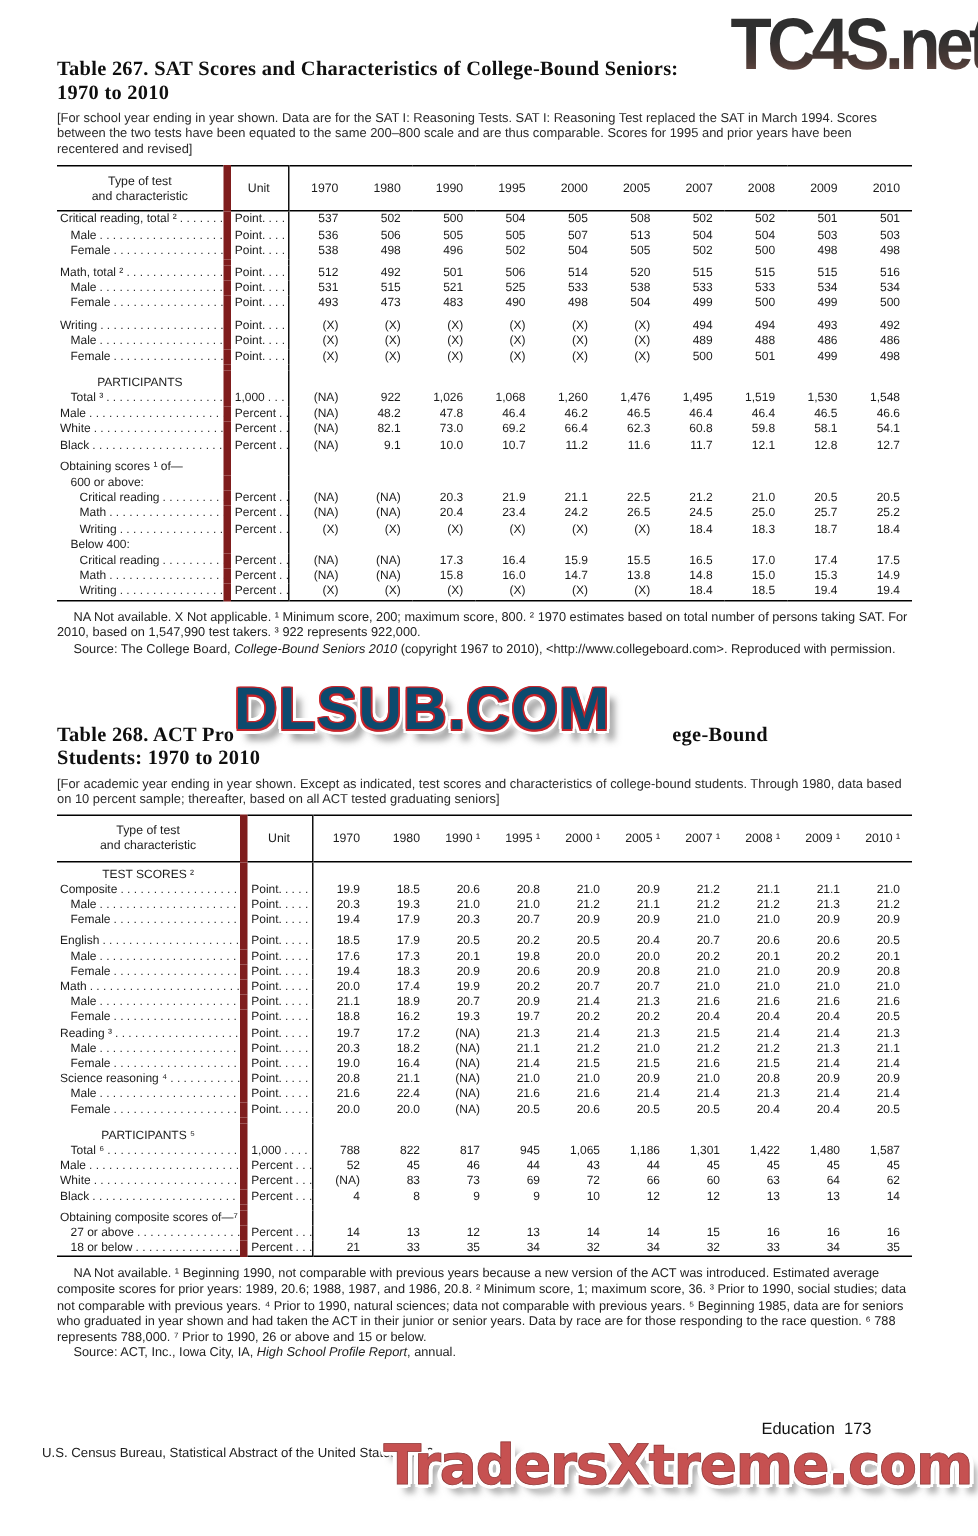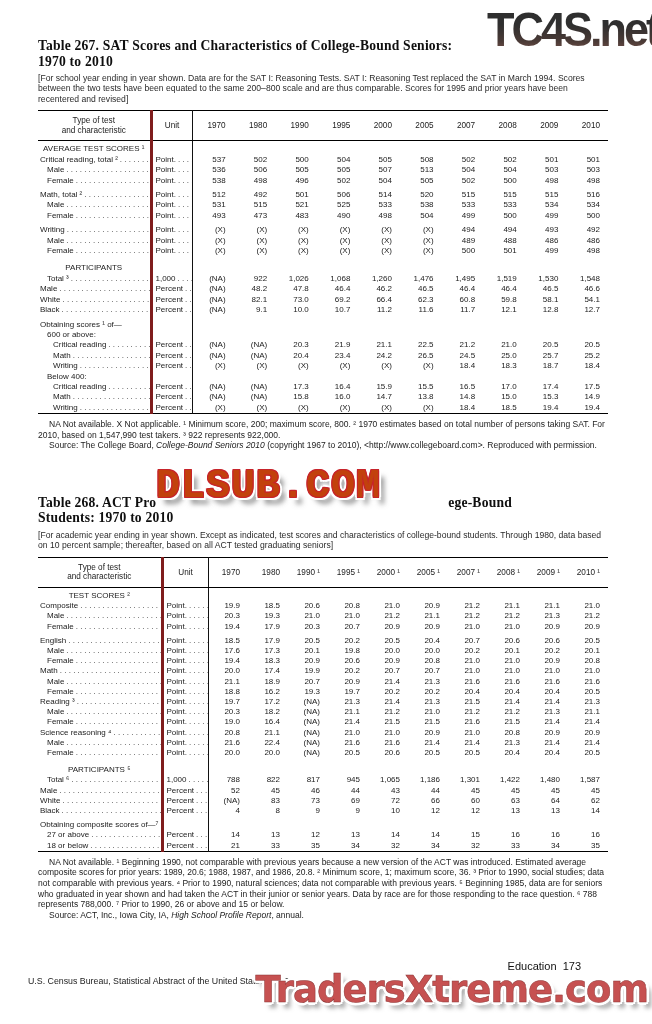--- a/index.html
+++ b/index.html
@@ -18,21 +18,21 @@
   
   table{border-collapse:collapse;table-layout:fixed;width:570px;margin-top:6px;
         border-top:1.5px solid #000;border-bottom:1.5px solid #000;}
   th{font-weight:400;font-size:8.2px;color:#1b1b1b;padding:5px 0;vertical-align:middle;
      border-bottom:1.2px solid #000;}
   th.stubh{text-align:center;line-height:9.6px;margin-top:30px;}
   th.u{text-align:center;}
   th.yr{text-align:right;padding-right:8px;}
   td{padding:0;vertical-align:bottom;font-size:8px;line-height:10.4px;color:#1b1b1b;}
   .t268tbl td{line-height:10.2px;}
-  .unit,th.u{border-left:3px solid #7f1d1d;margin-left:37px;}
+  .unit,th.u{border-left:5px solid #7f1d1d;margin-left:37px;}
   .c0{border-left:1px solid #111;}
   .val{text-align:right;padding-right:8px;}
   .r-gap td{height:4px;line-height:4px;}
   .r-section td.stub{text-align:center;padding-top:3px;}
   .ind0{padding-left:2px;}.ind1{padding-left:9px;}.ind2{padding-left:15px;}
   .r-section .stub{padding-left:0;}
   .cf{display:flex;overflow:hidden;align-items:baseline;}
   .dots{flex:1;overflow:hidden;white-space:nowrap;margin-left:2px;color:#2a2a2a;}
   .dots::after{content:". . . . . . . . . . . . . . . . . . . . . . . . . . . . . . . . . . . . . . . . .";}
   .unit .cf{padding-left:3px;}
@@ -48,22 +48,22 @@
   .src-line{font-size:8.8px;margin-top:4px;margin-left:-10px;color:#222;}
 
   
   .wm-top{position:absolute;top:2px;right:-6px;z-index:1;font-family:"Liberation Sans",sans-serif;
           font-weight:700;font-size:45px;letter-spacing:-3px;transform:scaleY(1.08);transform-origin:top;
           color:#3a3a3a;}
   @supports ((-webkit-background-clip: text) or (background-clip: text)){
     .wm-top{background:linear-gradient(180deg,#2f2f2f 40%,#4a3a36 70%,#8d6157 100%);
             -webkit-background-clip:text;background-clip:text;color:transparent;}
   }
-  .wm-mid{position:absolute;left:118px;top:-16px;z-index:6;font-family:Liberation Mono, monospace;font-weight:700;
-          font-size:40px;letter-spacing:1px;color:#c2410c;white-space:nowrap;
+  .wm-mid{position:absolute;left:118px;top:-16px;z-index:6;font-family:Liberation Sans, sans-serif;font-weight:700;
+          font-size:40px;letter-spacing:1px;color:#0c4a6e;white-space:nowrap;
           text-shadow:1px 0 #c7242b,-1px 0 #c7242b,0 1px #c7242b,0 -1px #c7242b,
                       1px 1px #c7242b,-1px -1px #c7242b,1px -1px #c7242b,-1px 1px #c7242b,
                       3px 0 #fff,-3px 0 #fff,0 3px #fff,0 -3px #fff,
                       2.5px 2.5px #fff,-2.5px -2.5px #fff,2.5px -2.5px #fff,-2.5px 2.5px #fff,
                       6px 7px 5px rgba(70,70,70,.55);}
   .wm-bot{position:absolute;right:-40px;top:-8px;z-index:6;font-family:"DejaVu Sans",sans-serif;font-weight:700;
           font-size:37px;letter-spacing:-1px;color:#c65151;white-space:nowrap;
           -webkit-text-stroke:.5px #8b3434;
           text-shadow:3px 0 #fff,-3px 0 #fff,0 3px #fff,0 -3px #fff,
                       2px 2px #fff,-2px -2px #fff,2px -2px #fff,-2px 2px #fff,
@@ -112,34 +112,20 @@
           <th class="yr">1995</th>
           <th class="yr">2000</th>
           <th class="yr">2005</th>
           <th class="yr">2007</th>
           <th class="yr">2008</th>
           <th class="yr">2009</th>
           <th class="yr">2010</th>
         </tr>
       </thead>
       <tbody>
-          <tr class="r-section">
-            <td class="stub ind0">AVERAGE TEST SCORES ¹</td>
-            <td class="unit"></td>
-            <td class="val c0"></td>
-            <td class="val"></td>
-            <td class="val"></td>
-            <td class="val"></td>
-            <td class="val"></td>
-            <td class="val"></td>
-            <td class="val"></td>
-            <td class="val"></td>
-            <td class="val"></td>
-            <td class="val"></td>
-          </tr>
           <tr class="r-row">
             <td class="stub ind0">
               <div class="cf">
                 <span>Critical reading, total ²</span>
                 <span class="dots"></span>
               </div>
             </td>
             <td class="unit">
               <div class="cf">
                 <span>Point.</span>

